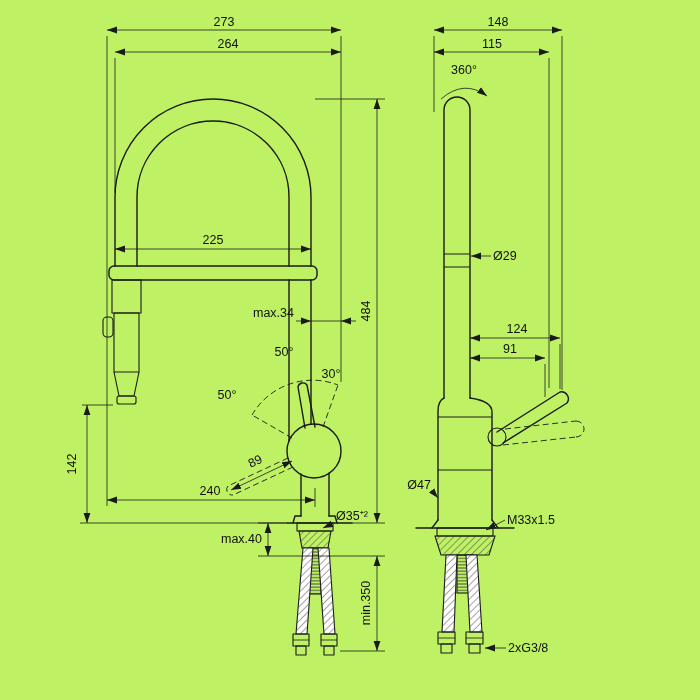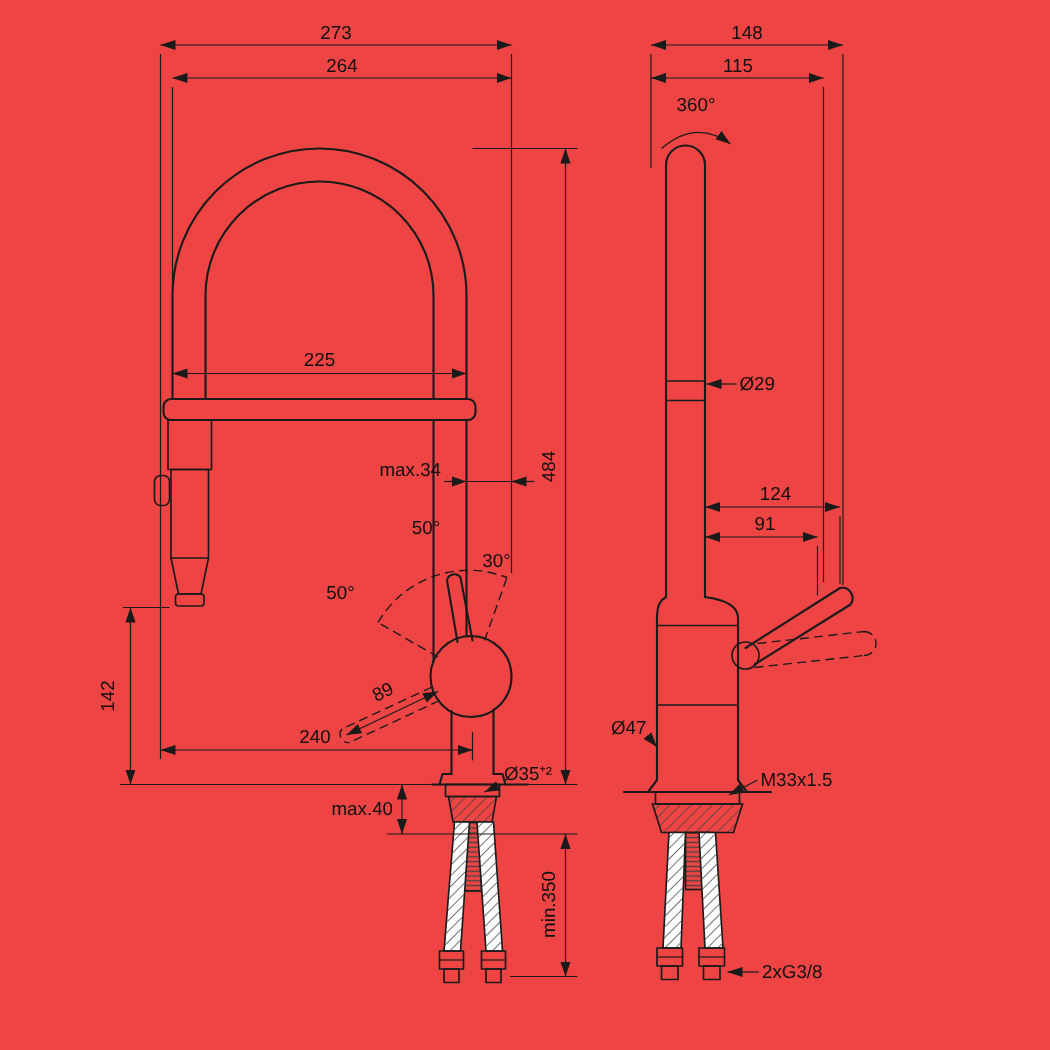--- a/index.html
+++ b/index.html
@@ -1,17 +1,17 @@
 <!DOCTYPE html>
 <html><head>
 <meta charset="utf-8">
 <title>Technical Drawing</title>
 <style>
   html,body { margin:0; padding:0; background:#fff; }
-  .stage { width:700px; height:700px; background:#ef4444; position:relative; font-family:"Liberation Sans", sans-serif; }
+  .stage { width:700px; height:700px; background:#bef264; position:relative; font-family:"Liberation Sans", sans-serif; }
   .ol   { fill:none; stroke:#1a1a1a; stroke-width:1.4; stroke-linejoin:round; stroke-linecap:round; }
   .ol2  { fill:none; stroke:#1a1a1a; stroke-width:1.1; stroke-linejoin:round; }
   .thin { fill:none; stroke:#1a1a1a; stroke-width:0.8; }
   .dash { fill:none; stroke:#1a1a1a; stroke-width:0.9; stroke-dasharray:6 3.5; }
   .fillw { fill:#ffffff; stroke:#1a1a1a; stroke-width:1.1; }
   .hatched { fill:url(#hatch); stroke:#1a1a1a; stroke-width:1.1; }
   .threaded { fill:url(#thread); stroke:#1a1a1a; stroke-width:1.1; }
   text.dim { font-family:"Liberation Sans", sans-serif; font-size:12.5px; fill:#111; }
 </style>
 </head>

